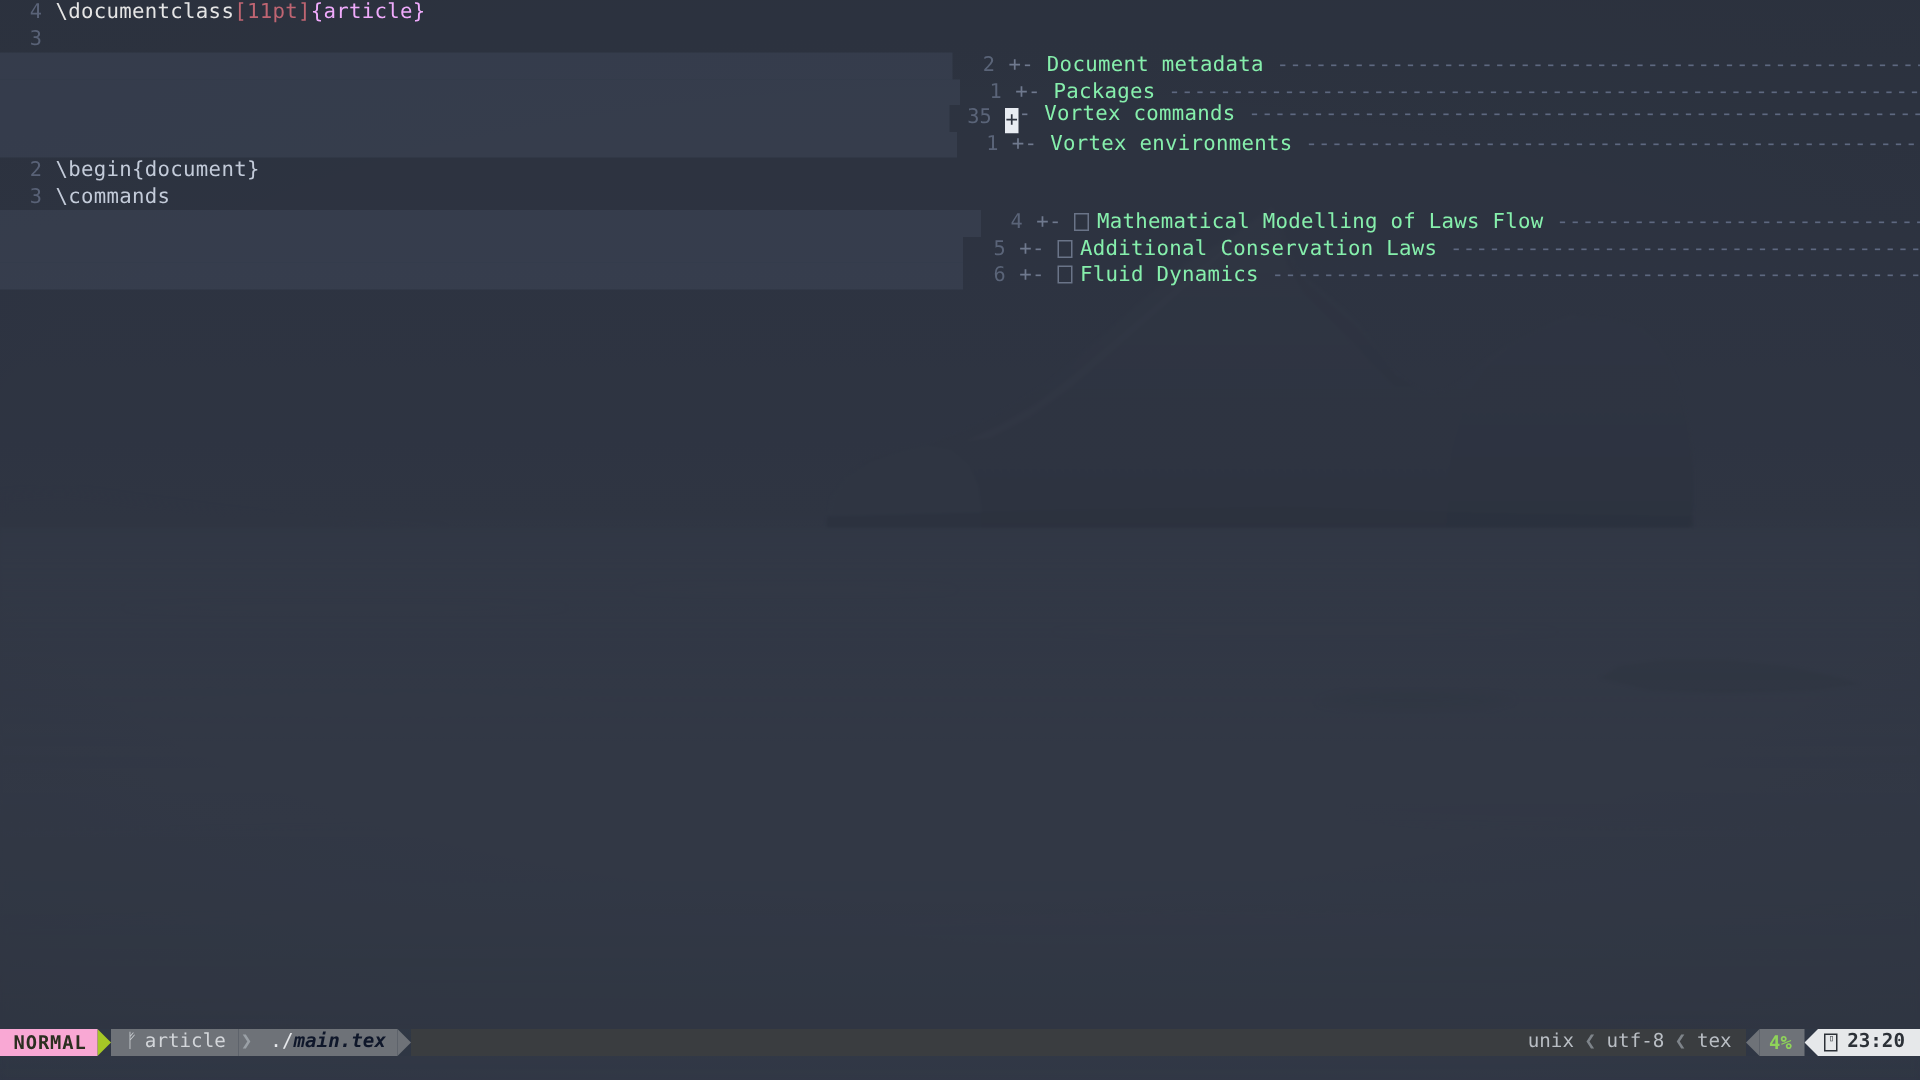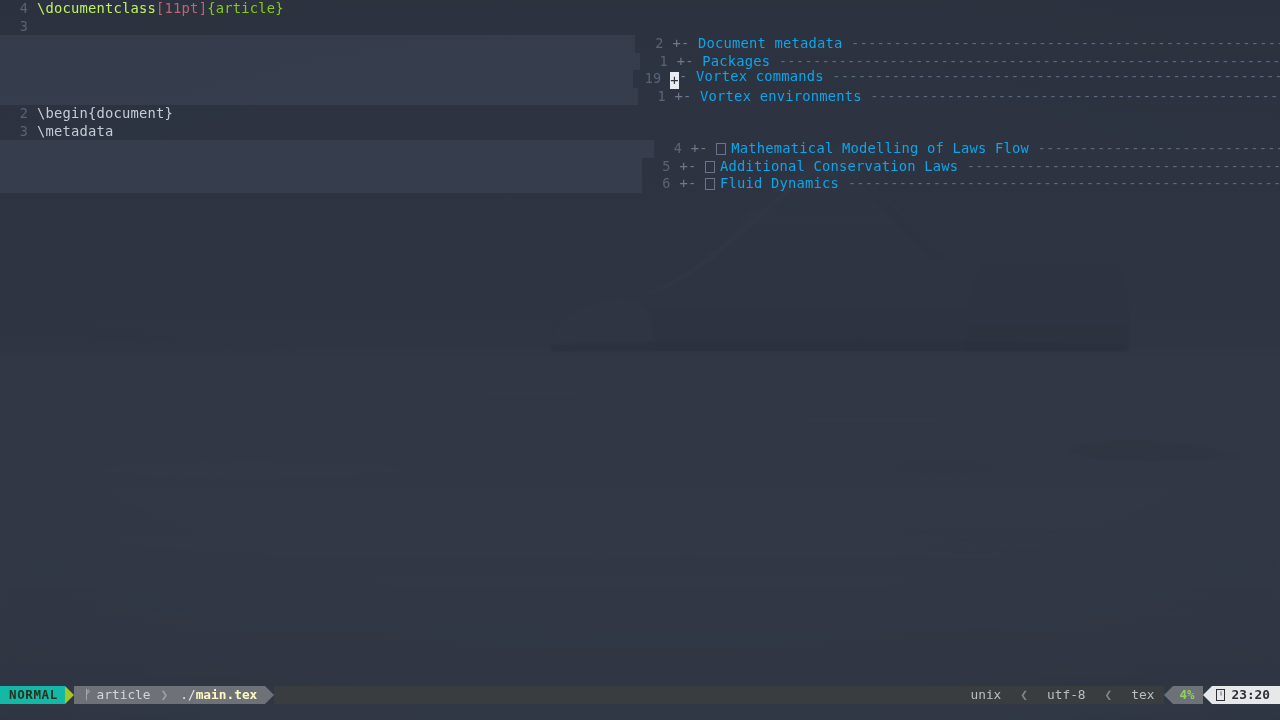--- a/index.html
+++ b/index.html
@@ -103,42 +103,42 @@
 
   .ltext {
     flex: 1 1 auto;
     padding-left: 9px;
     overflow: hidden;
     font-size: 13.8px;
     letter-spacing: 0.2px;
   }
 
   
-  .c-cmd  { color: #bef264; }
+  .c-cmd  { color: #e5e5e5; }
   .c-opt  { color: #bf6572; }
-  .c-arg  { color: #84cc16; }
+  .c-arg  { color: #f0abfc; }
   .c-plain{ color: #c3cbd9; }
 
   
   .line.fold {
     background: rgba(74, 84, 104, 0.30);
   }
   .line.fold .ltext { color: #7f8a9e; }
   .line.fold .lnum  { color: #5a6478; }
   .fold-marker { color: #6f798e; }
   .fold-glyph  {
     display: inline-block;
     width: 10px; height: 12px;
     border: 1px solid #6a out;
     border: 1px solid #69real;
     border: 1px solid #6a7488;
     vertical-align: -2px;
     margin-right: 5px;
   }
-  .fold-name { color: #0ea5e9; }
+  .fold-name { color: #86efac; }
   .fold-fill {
     color: #5e real;
     color: #5e6880;
     letter-spacing: 0.2px;
   }
   .fold-row-bg {
     position: absolute;
     left: 0; top: 0;
     width: 1272px;
     height: 17.5px;
@@ -175,21 +175,21 @@
     font-family: "DejaVu Sans Mono", "Liberation Mono", monospace;
     background: rgba(47,54,67,0.35);
   }
   .sl-seg {
     display: flex;
     align-items: center;
     white-space: pre;
     position: relative;
   }
   .sl-mode {
-    background: #14b8a6;
+    background: #f9a8d4;
     color: #2b2f20;
     font-weight: bold;
     padding: 0 7px 0 9px;
     letter-spacing: 0.6px;
     font-size: 12.5px;
   }
   .arrow-r {
     width: 0; height: 0;
     border-top: 9px solid transparent;
     border-bottom: 9px solid transparent;
@@ -200,35 +200,35 @@
     border-bottom: 9px solid transparent;
   }
   .a-mode-to-b { border-left: 9px solid #a5c726; }
   .sl-b {
     background: #6e7278;
     color: #d3d6da;
     padding: 0 8px 0 10px;
     font-size: 12.8px;
   }
   .sl-bsep { color: #9aa0a6; padding: 0 2px; }
-  .sl-file-name { color: #fef9c3; font-weight: bold; }
+  .sl-file-name { color: #0f172a; font-weight: bold; font-style: italic; }
   .sl-file-dir  { color: #e7e9ec; }
   .a-b-to-c { border-left: 9px solid #6e7278; }
   .sl-c {
     background: #3a3d40;
     color: #9aa0a6;
     flex: 1 1 auto;
   }
   .sl-c-right {
     background: #3a3d40;
     color: #b9bec4;
     padding: 0 10px 0 8px;
     display: flex;
     align-items: flex-start;
-    gap: 12px;
+    gap: 0px;
     font-size: 12.8px;
   }
   .sl-csep { color: #7e848a; padding: 0 7px; }
   .a-c-to-b { border-right: 9px solid #6e7278; }
   .sl-b2 {
     background: #6e7278;
     color: #8fd35a;
     padding: 0 9px 0 6px;
     font-size: 12.5px;
     font-weight: bold;
@@ -357,38 +357,38 @@
   </div>
 
   <div class="line fold">
     <div class="fold-row-bg"></div>
     <span class="lnum">1</span>
     <span class="ltext"><span class="fold-marker">+-</span> <span class="fold-name">Packages</span> <span class="fold-fill">---------------------------------------------------------------------------------------------------------------------------------</span></span>
   </div>
 
   <div class="line fold cur">
     <div class="fold-row-bg"></div>
-    <span class="lnum">19</span>
+    <span class="lnum">35</span>
     <span class="ltext"><span class="cursor">+</span><span class="fold-marker">-</span> <span class="fold-name">Vortex commands</span> <span class="fold-fill">-----------------------------------------------------------------------------------------------------------------------------</span></span>
   </div>
 
   <div class="line fold">
     <div class="fold-row-bg"></div>
     <span class="lnum">1</span>
     <span class="ltext"><span class="fold-marker">+-</span> <span class="fold-name">Vortex environments</span> <span class="fold-fill">-----------------------------------------------------------------------------------------------------------------------</span></span>
   </div>
 
   <div class="line">
     <span class="lnum">2</span>
     <span class="ltext"><span class="c-plain">\begin{document}</span></span>
   </div>
 
   <div class="line">
     <span class="lnum">3</span>
-    <span class="ltext"><span class="c-plain">\metadata</span></span>
+    <span class="ltext"><span class="c-plain">\commands</span></span>
   </div>
 
   <div class="line fold">
     <div class="fold-row-bg"></div>
     <span class="lnum">4</span>
     <span class="ltext"><span class="fold-marker">+-</span> <span class="fold-glyph"></span><span class="fold-name">Mathematical Modelling of Laws Flow</span> <span class="fold-fill">----------------------------------------------------------------------------------------------</span></span>
   </div>
 
   <div class="line fold">
     <div class="fold-row-bg"></div>

